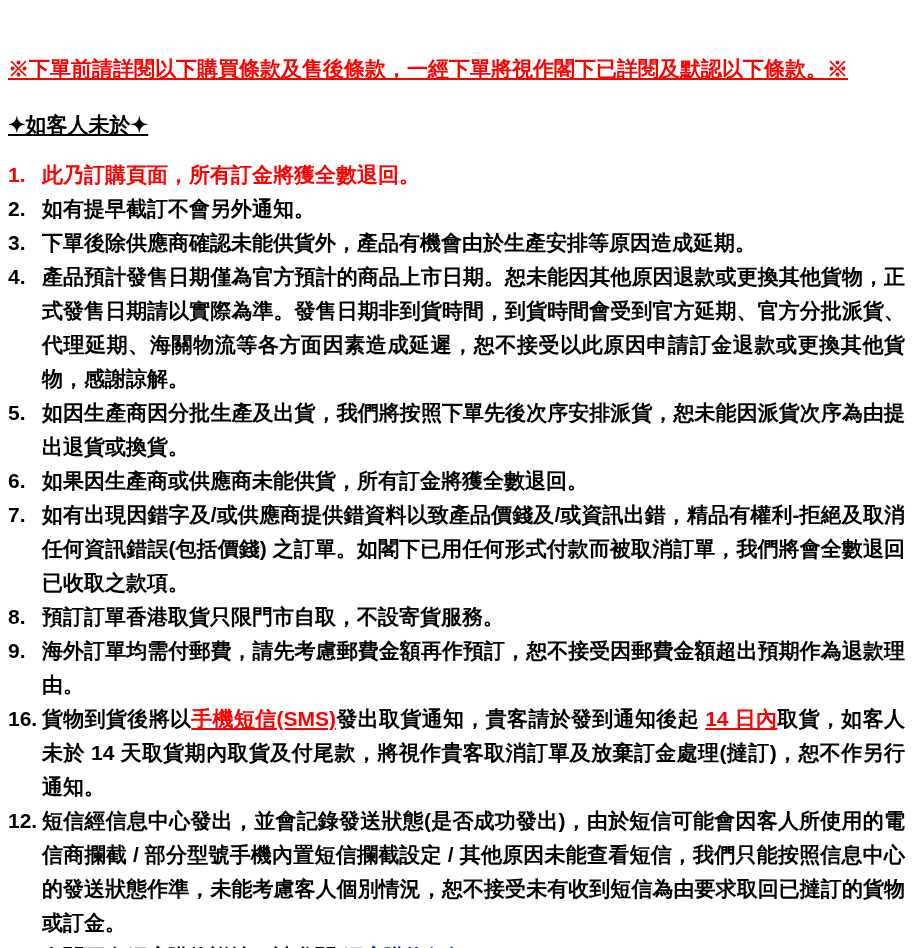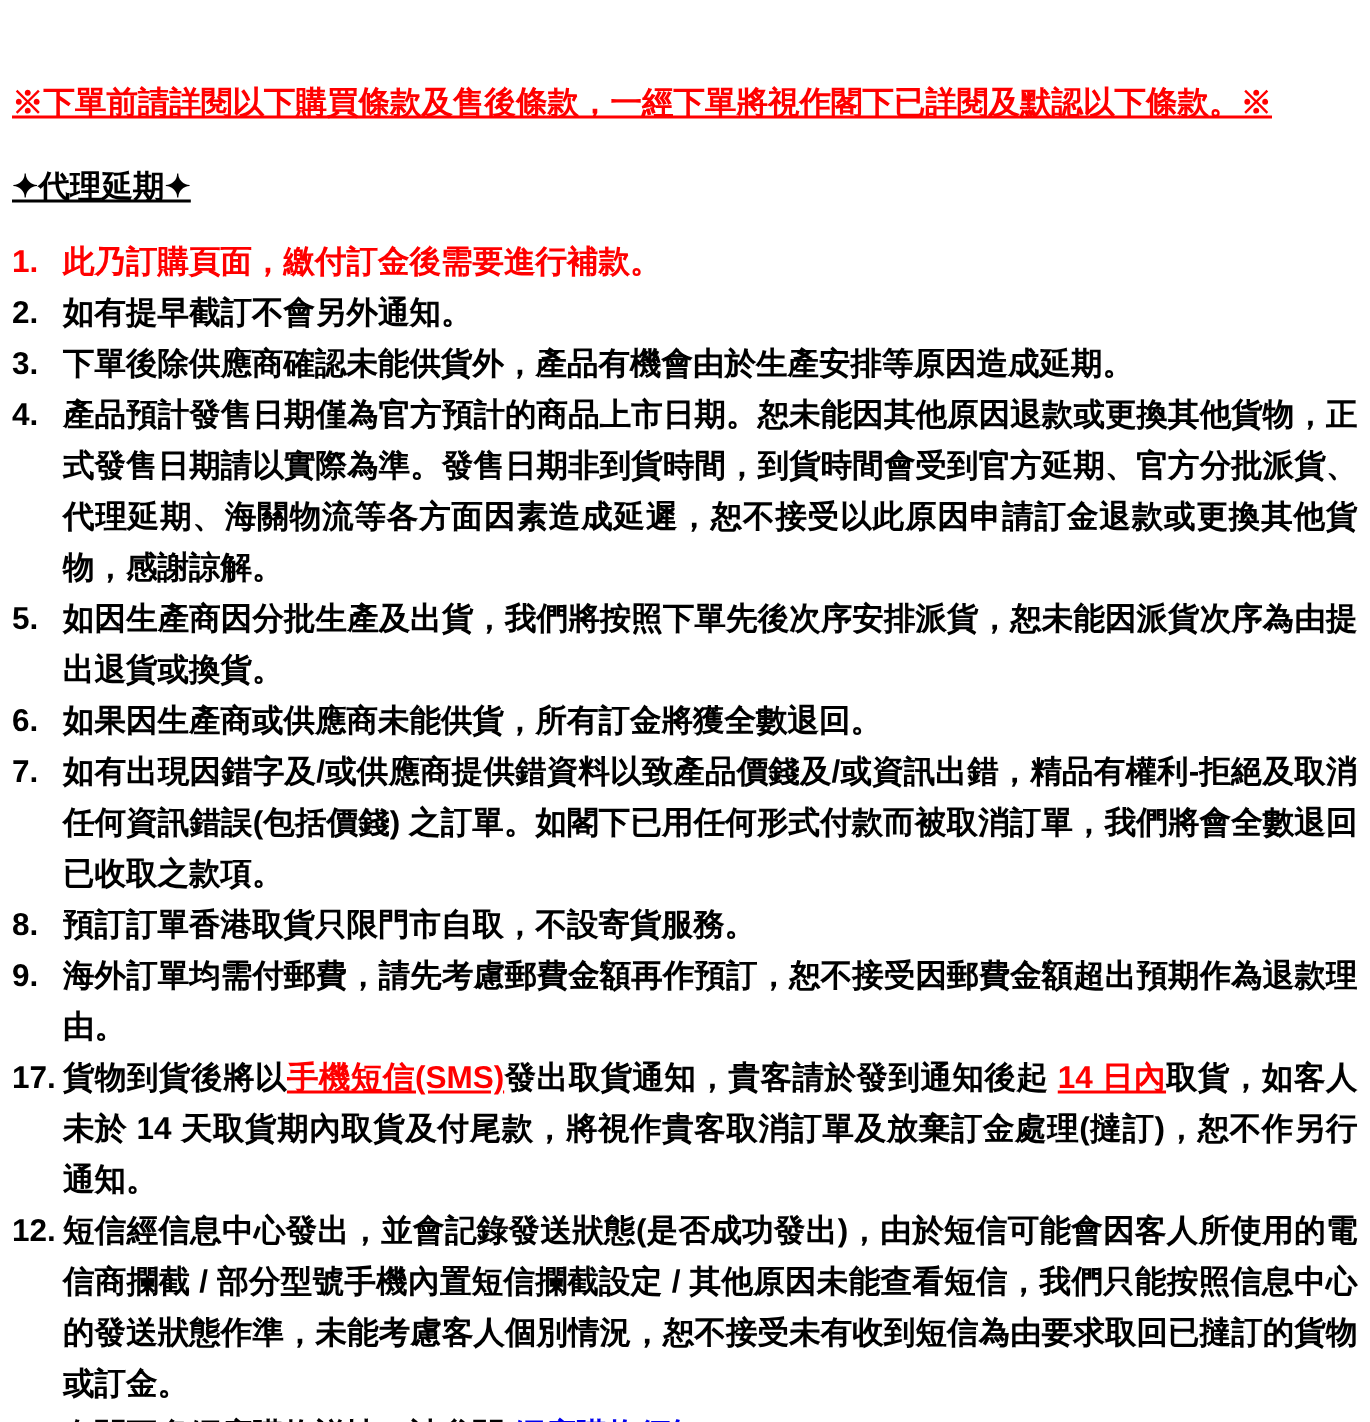--- a/index.html
+++ b/index.html
@@ -58,25 +58,25 @@
     color: var(--link-blue, #00e);
     text-decoration: underline;
     cursor: pointer;
   }
 </style>
 </head>
 <body>
 
 <div class="page">
   <div class="notice">※下單前請詳閱以下購買條款及售後條款，一經下單將視作閣下已詳閱及默認以下條款。※</div>
-  <div class="section-title">✦代理延期✦</div>
+  <div class="section-title">✦如客人未於✦</div>
   <div class="terms">
       <div class="term-row red">
         <span class="term-num">1.</span>
-        <span class="term-text"><span>此乃訂購頁面，繳付訂金後需要進行補款。</span></span>
+        <span class="term-text"><span>此乃訂購頁面，所有訂金將獲全數退回。</span></span>
       </div>
       <div class="term-row">
         <span class="term-num">2.</span>
         <span class="term-text"><span>如有提早截訂不會另外通知。</span></span>
       </div>
       <div class="term-row">
         <span class="term-num">3.</span>
         <span class="term-text"><span>下單後除供應商確認未能供貨外，產品有機會由於生產安排等原因造成延期。</span></span>
       </div>
       <div class="term-row">
@@ -97,21 +97,21 @@
       </div>
       <div class="term-row">
         <span class="term-num">8.</span>
         <span class="term-text"><span>預訂訂單香港取貨只限門市自取，不設寄貨服務。</span></span>
       </div>
       <div class="term-row">
         <span class="term-num">9.</span>
         <span class="term-text"><span>海外訂單均需付郵費，請先考慮郵費金額再作預訂，恕不接受因郵費金額超出預期作為退款理由。</span></span>
       </div>
       <div class="term-row">
-        <span class="term-num">17.</span>
+        <span class="term-num">16.</span>
         <span class="term-text"><span>貨物到貨後將以</span><span class="seg-red-underline">手機短信(SMS)</span><span>發出取貨通知，貴客請於發到通知後起 </span><span class="seg-red-underline">14 日內</span><span>取貨，如客人未於 14 天取貨期內取貨及付尾款，將視作貴客取消訂單及放棄訂金處理(撻訂)，恕不作另行通知。</span></span>
       </div>
       <div class="term-row">
         <span class="term-num">12.</span>
         <span class="term-text"><span>短信經信息中心發出，並會記錄發送狀態(是否成功發出)，由於短信可能會因客人所使用的電信商攔截 / 部分型號手機內置短信攔截設定 / 其他原因未能查看短信，我們只能按照信息中心的發送狀態作準，未能考慮客人個別情況，恕不接受未有收到短信為由要求取回已撻訂的貨物或訂金。</span></span>
       </div>
       <div class="term-row">
         <span class="term-num">13.</span>
         <span class="term-text"><span>有關更多網店購物詳情，請參閱 </span><span class="seg-link">網店購物須知</span><span> 。</span></span>
       </div>

